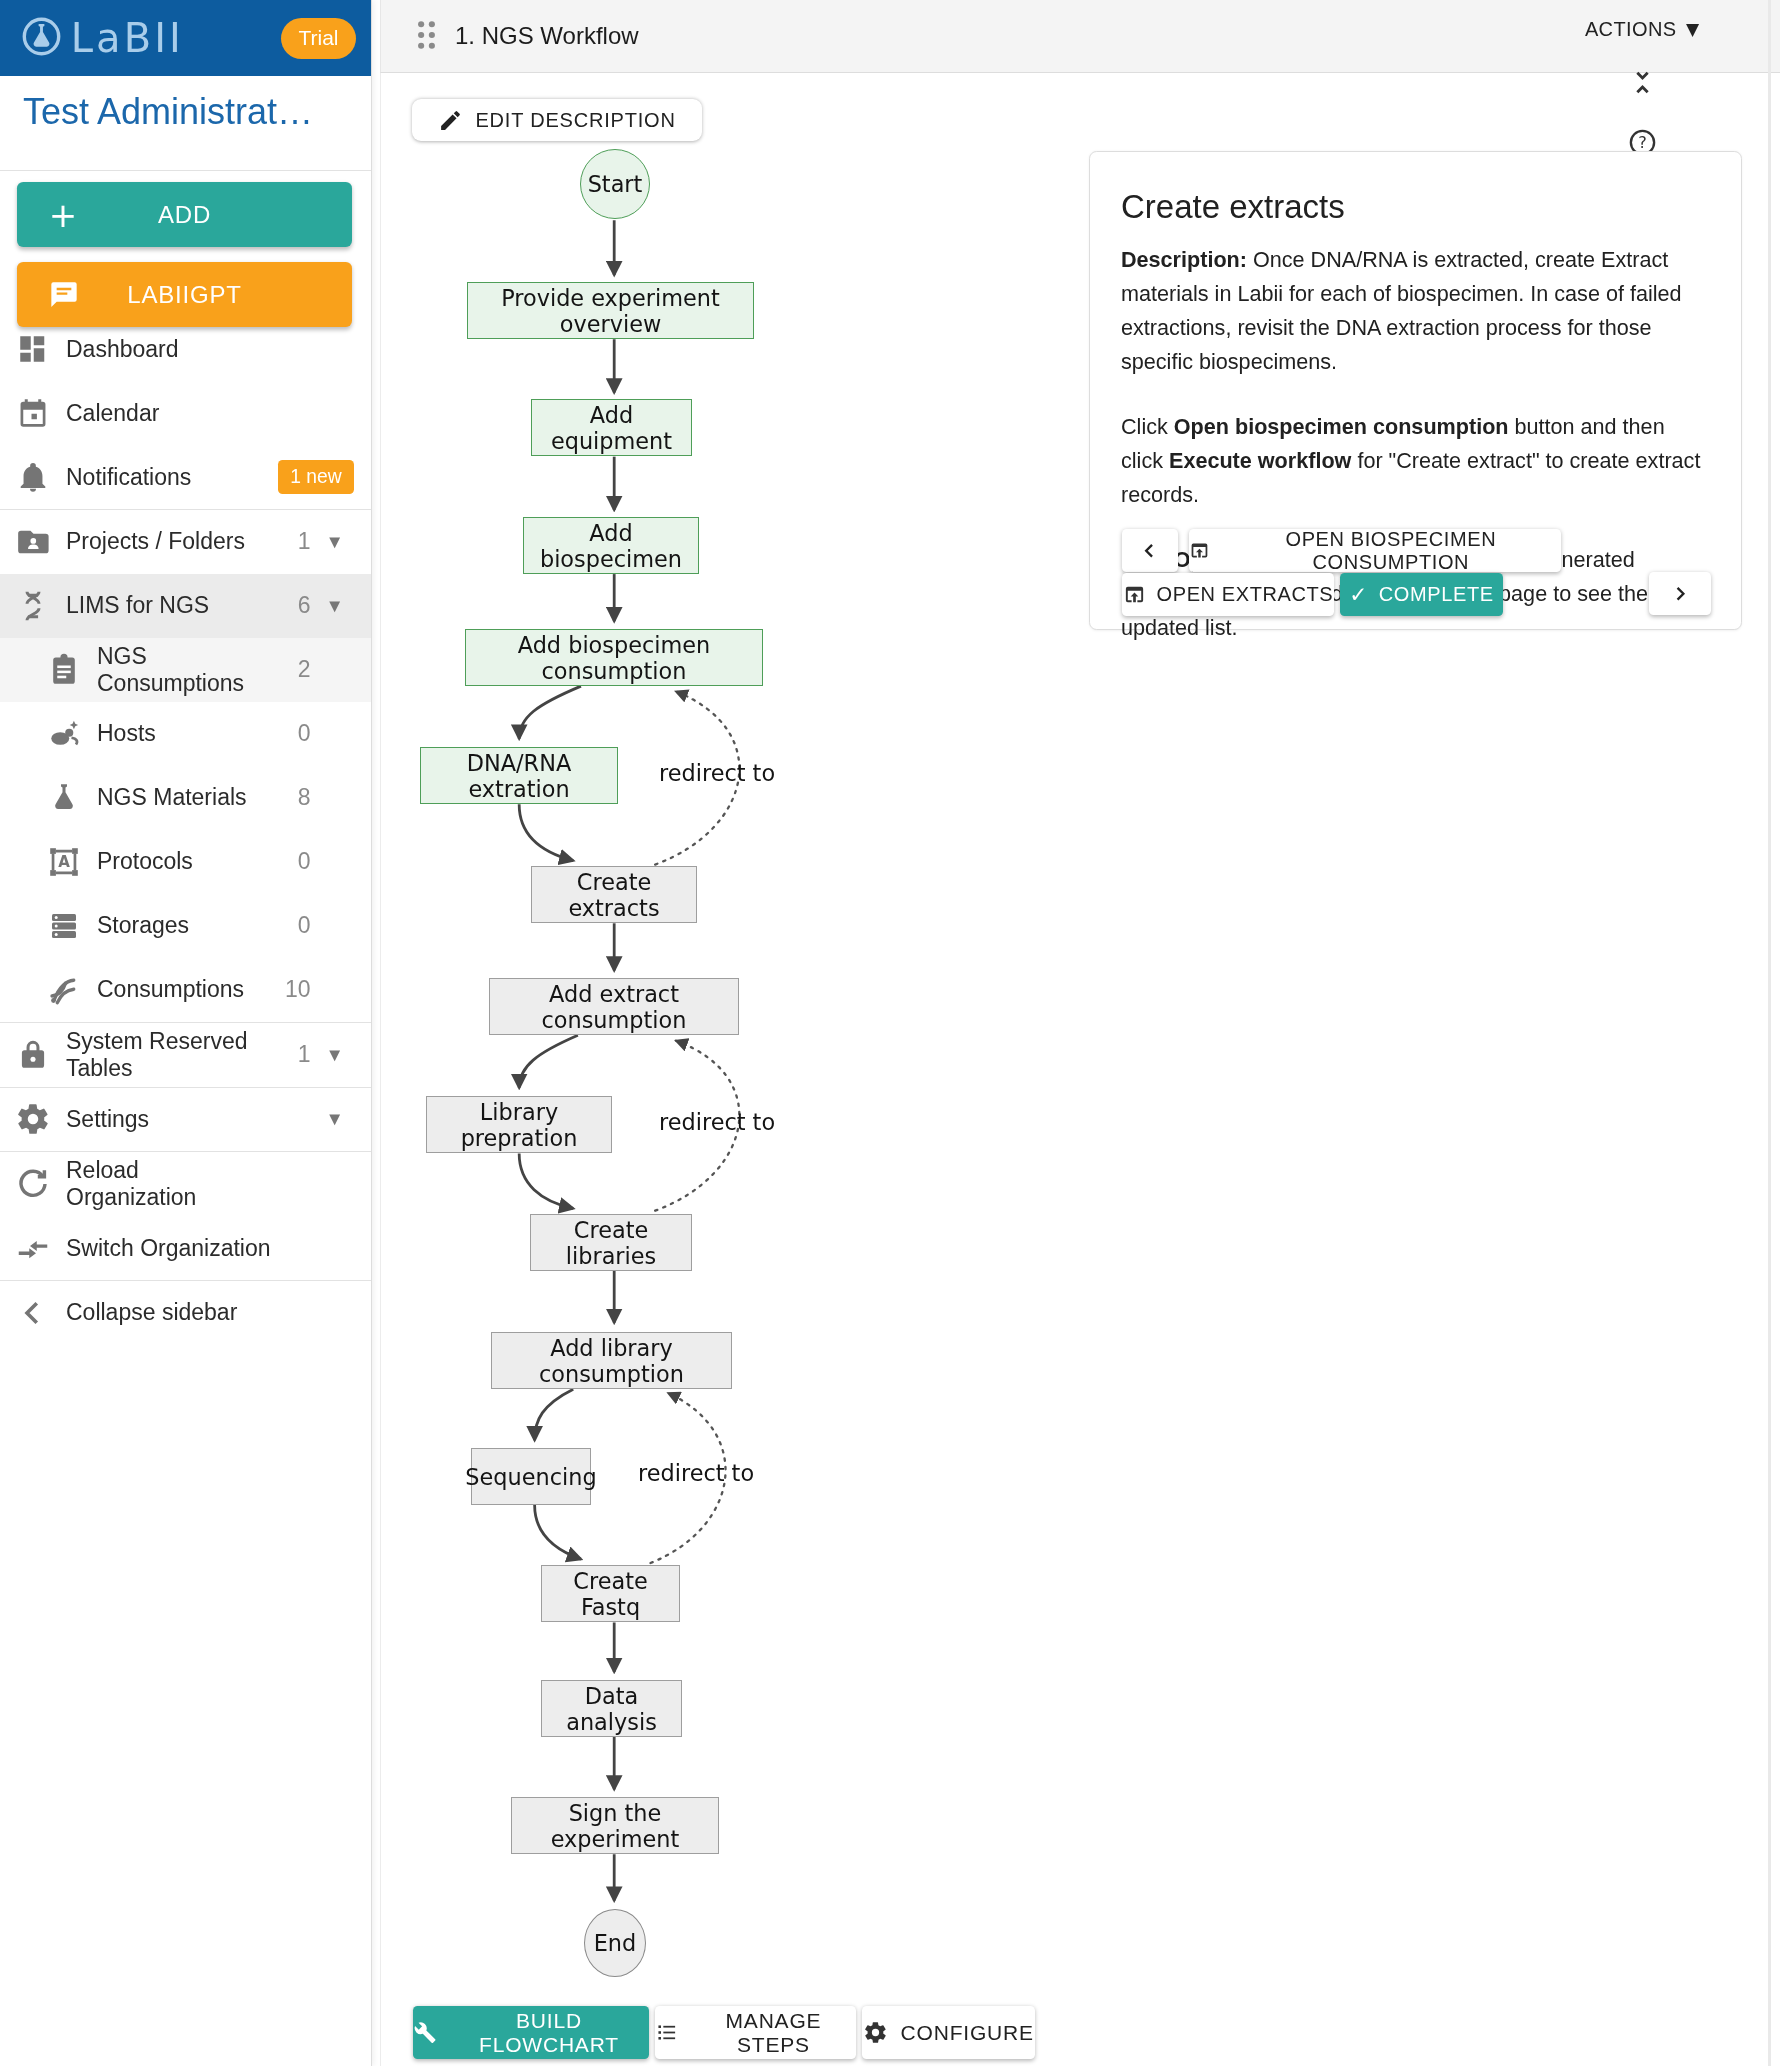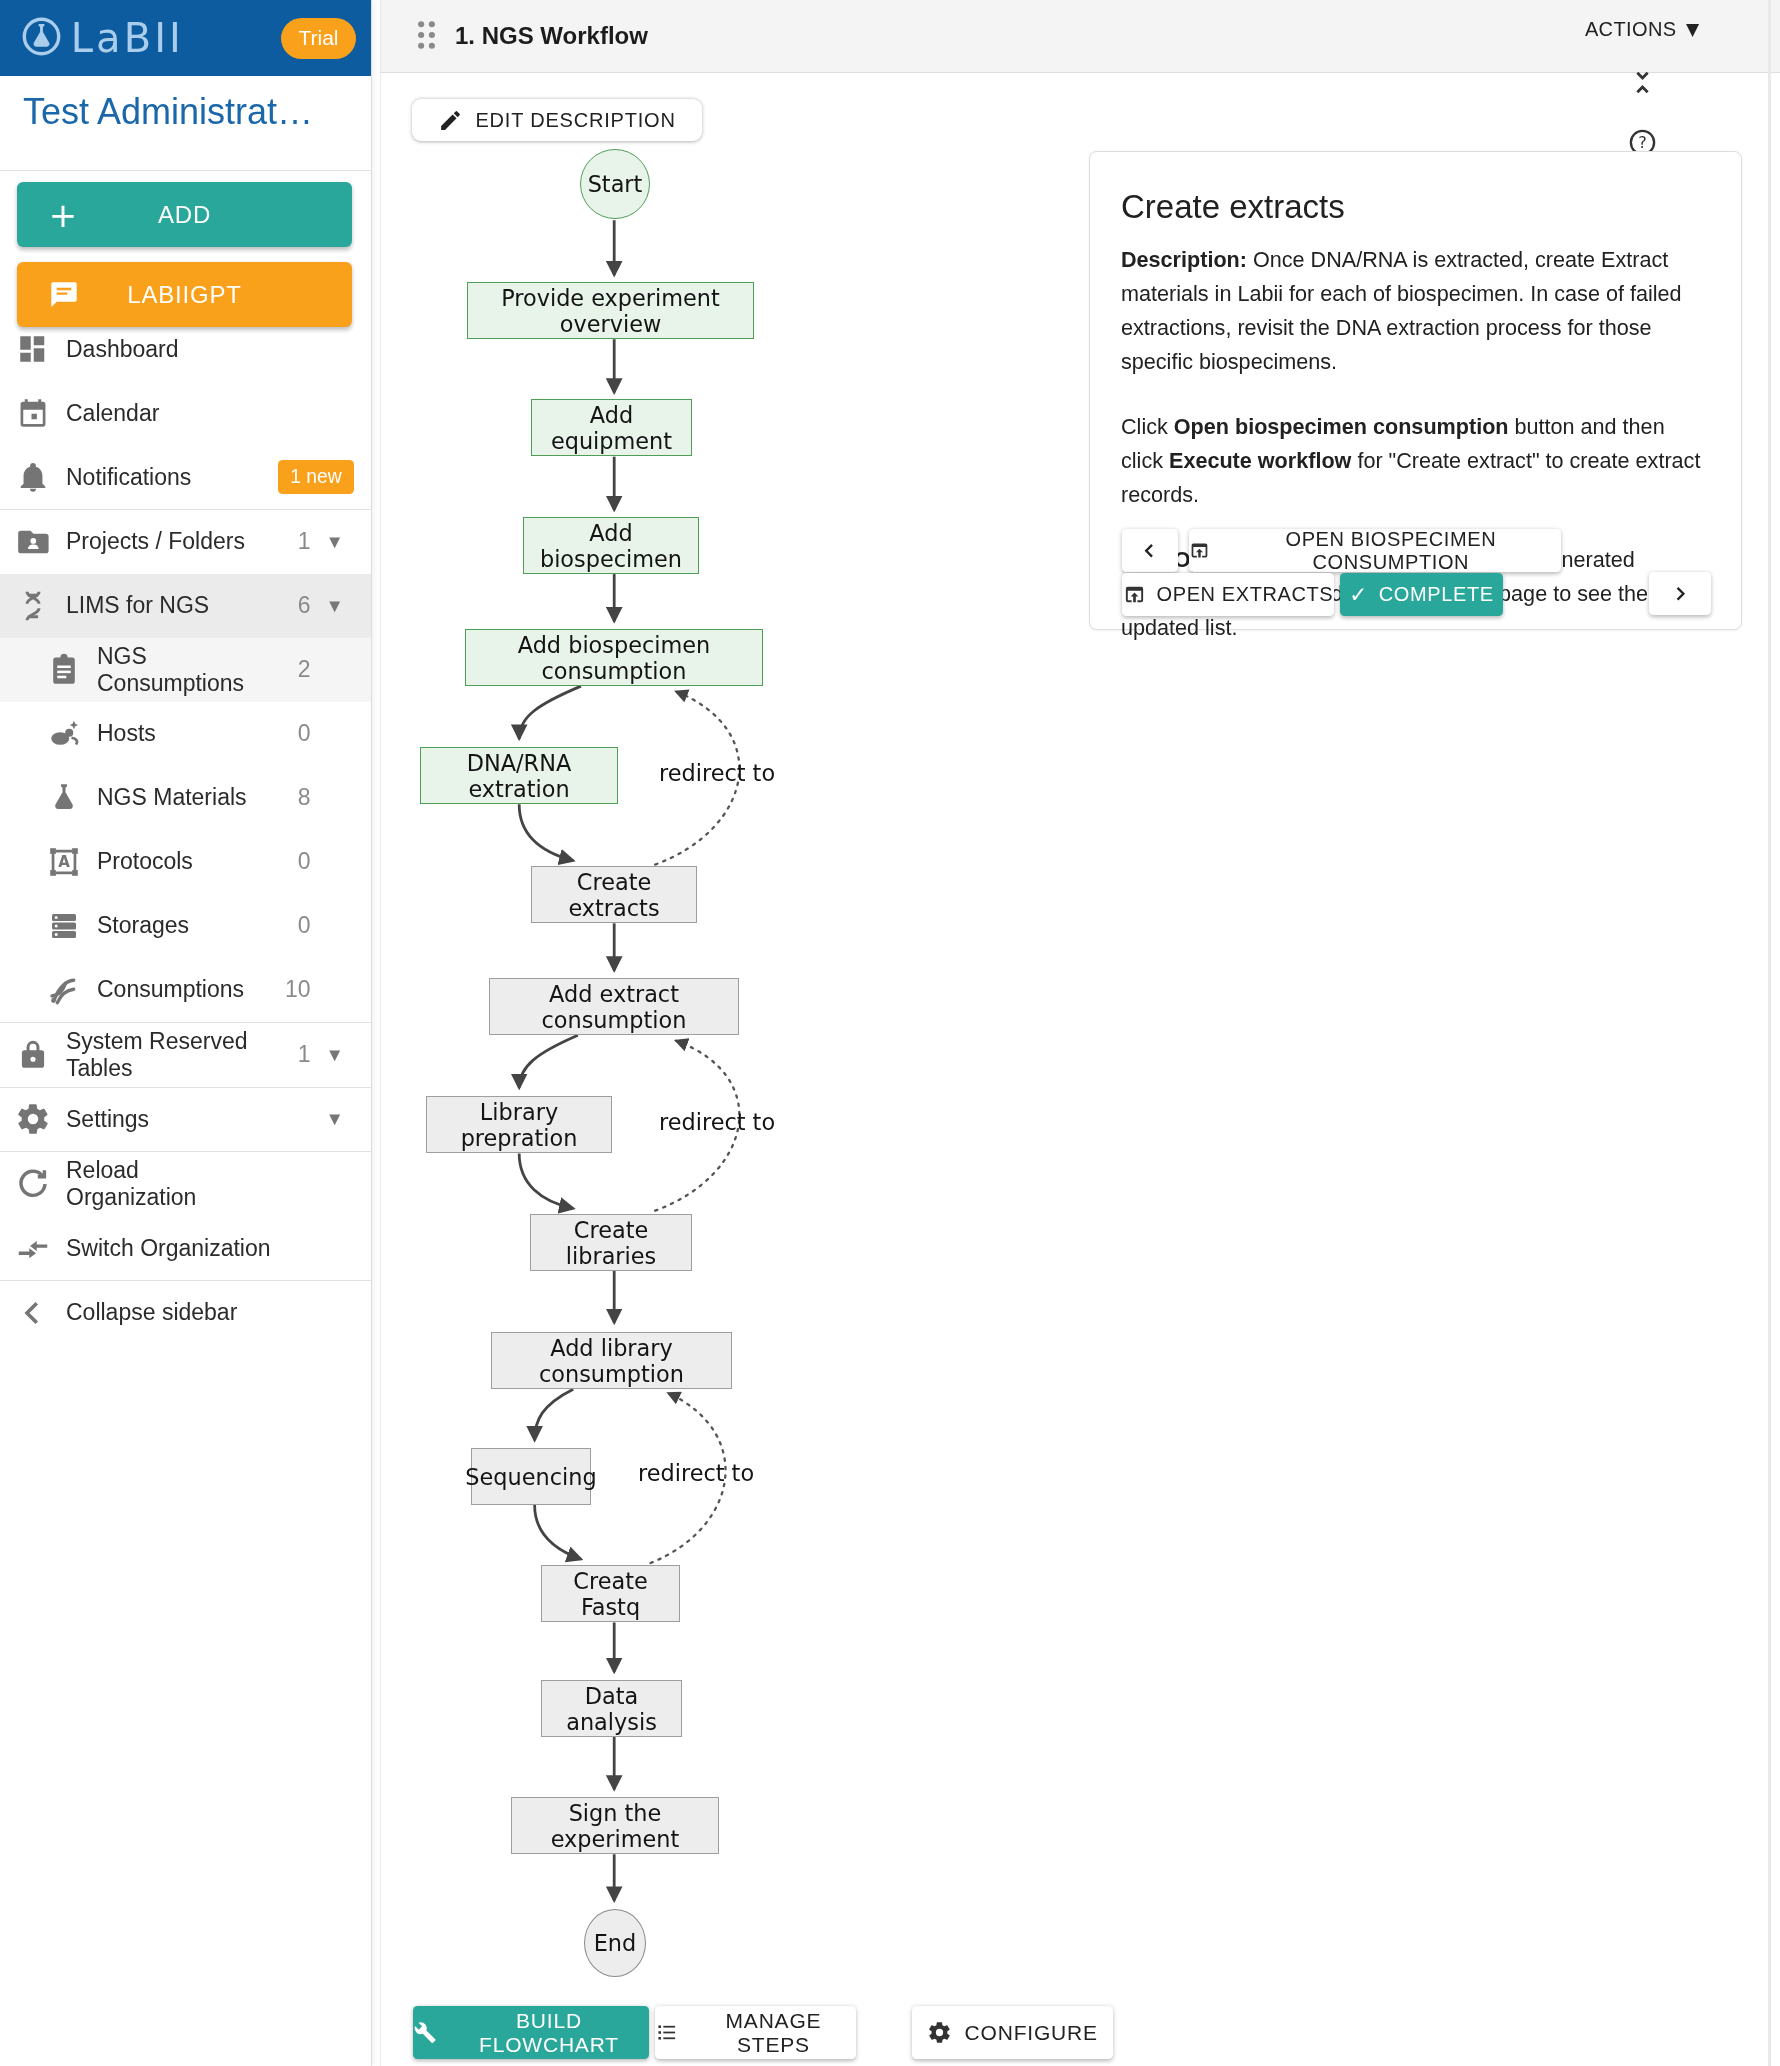--- a/index.html
+++ b/index.html
@@ -38,21 +38,21 @@
   .mrow .badge { background:#f9a11b; color:#fff; font-size:19.3px; padding:6.2px 12.4px; border-radius:4.6px; margin-right:4.6px; }
   .mdiv { height:0.8px; background:#e2e2e2; }
   .row-active1 { background:#ebebeb; }
   .row-active2 { background:#f5f5f5; }
   svg.ic { width:36px; height:36px; }
 
   
   .main-header { position:absolute; left:380px; top:0; right:0; height:73px; background:#f4f4f4;
                  border-bottom:0.8px solid #ddd; border-left:0.8px solid #e6e6e6; display:flex; align-items:center; }
   .drag-handle { margin-left:34px; cursor:grab; }
-  .doc-title { font-size:24px; font-weight:700; color:#1c1c1c; margin-left:17px; flex:1; }
+  .doc-title { font-size:24px; font-weight:400; color:#1c1c1c; margin-left:17px; flex:1; }
   .hdr-right { display:flex; align-items:center; gap:26px; margin-right:43px;flex-direction:column; }
   .hdr-btn { display:flex; align-items:center; gap:9.3px; font-size:20px; letter-spacing:0.4px; color:#222; cursor:pointer; background:none; border:none; font-family:inherit; }
   .main-left-line { position:absolute; left:380px; top:73px; bottom:0; width:0.8px; background:#ececec; }
   .scroll-line { position:absolute; right:9.3px; top:0; width:3.1px; height:2066px; background:#e9e9e9; }
 
   
   .btn-edit-desc { position:absolute; left:412px; top:99px; height:42px; padding:0 26px; background:#fff; border:none;
                    border-radius:9px; box-shadow:0 0.8px 3.9px rgba(0,0,0,.3); font-size:20px; letter-spacing:0.8px;
                    color:#222; font-family:inherit; display:flex; align-items:center; gap:12.4px; cursor:pointer; }
 
@@ -502,21 +502,21 @@
           <rect x="3.5" y="4.8" width="2.6" height="2.6"></rect>
           <rect x="3.5" y="10.7" width="2.6" height="2.6"></rect>
           <rect x="3.5" y="16.6" width="2.6" height="2.6"></rect>
           <rect x="8.5" y="5.2" width="12" height="1.8"></rect>
           <rect x="8.5" y="11.1" width="12" height="1.8"></rect>
           <rect x="8.5" y="17" width="12" height="1.8"></rect>
         </g>
       </svg>
     <span>MANAGE STEPS</span>
   </button>
-  <button class="fbtn" style="left:912px;width:201px">
+  <button class="fbtn" style="left:862px;width:173px">
     <svg width="25" height="25" viewBox="0 0 24 24">
         <path fill="#333" d="M19.4 13c0-.3.1-.6.1-1s0-.7-.1-1l2.1-1.6a.5.5 0 0 0 .1-.7l-2-3.4a.5.5 0 0 0-.6-.2l-2.5 1a7 7 0 0 0-1.7-1l-.4-2.6a.5.5 0 0 0-.5-.4h-4a.5.5 0 0 0-.5.4L9 5.1a7 7 0 0 0-1.7 1l-2.5-1a.5.5 0 0 0-.6.2l-2 3.4a.5.5 0 0 0 .1.7L4.5 11c0 .3-.1.6-.1 1s0 .7.1 1l-2.1 1.6a.5.5 0 0 0-.1.7l2 3.4c.1.2.4.3.6.2l2.5-1a7 7 0 0 0 1.7 1l.4 2.6c0 .2.2.4.5.4h4c.2 0 .4-.2.5-.4l.4-2.6a7 7 0 0 0 1.7-1l2.5 1c.2.1.5 0 .6-.2l2-3.4a.5.5 0 0 0-.1-.7zM12 15.5A3.5 3.5 0 1 1 15.5 12 3.5 3.5 0 0 1 12 15.5z"></path>
       </svg>
     <span>CONFIGURE</span>
   </button>
 
 </div>
 
 
 </body></html>

